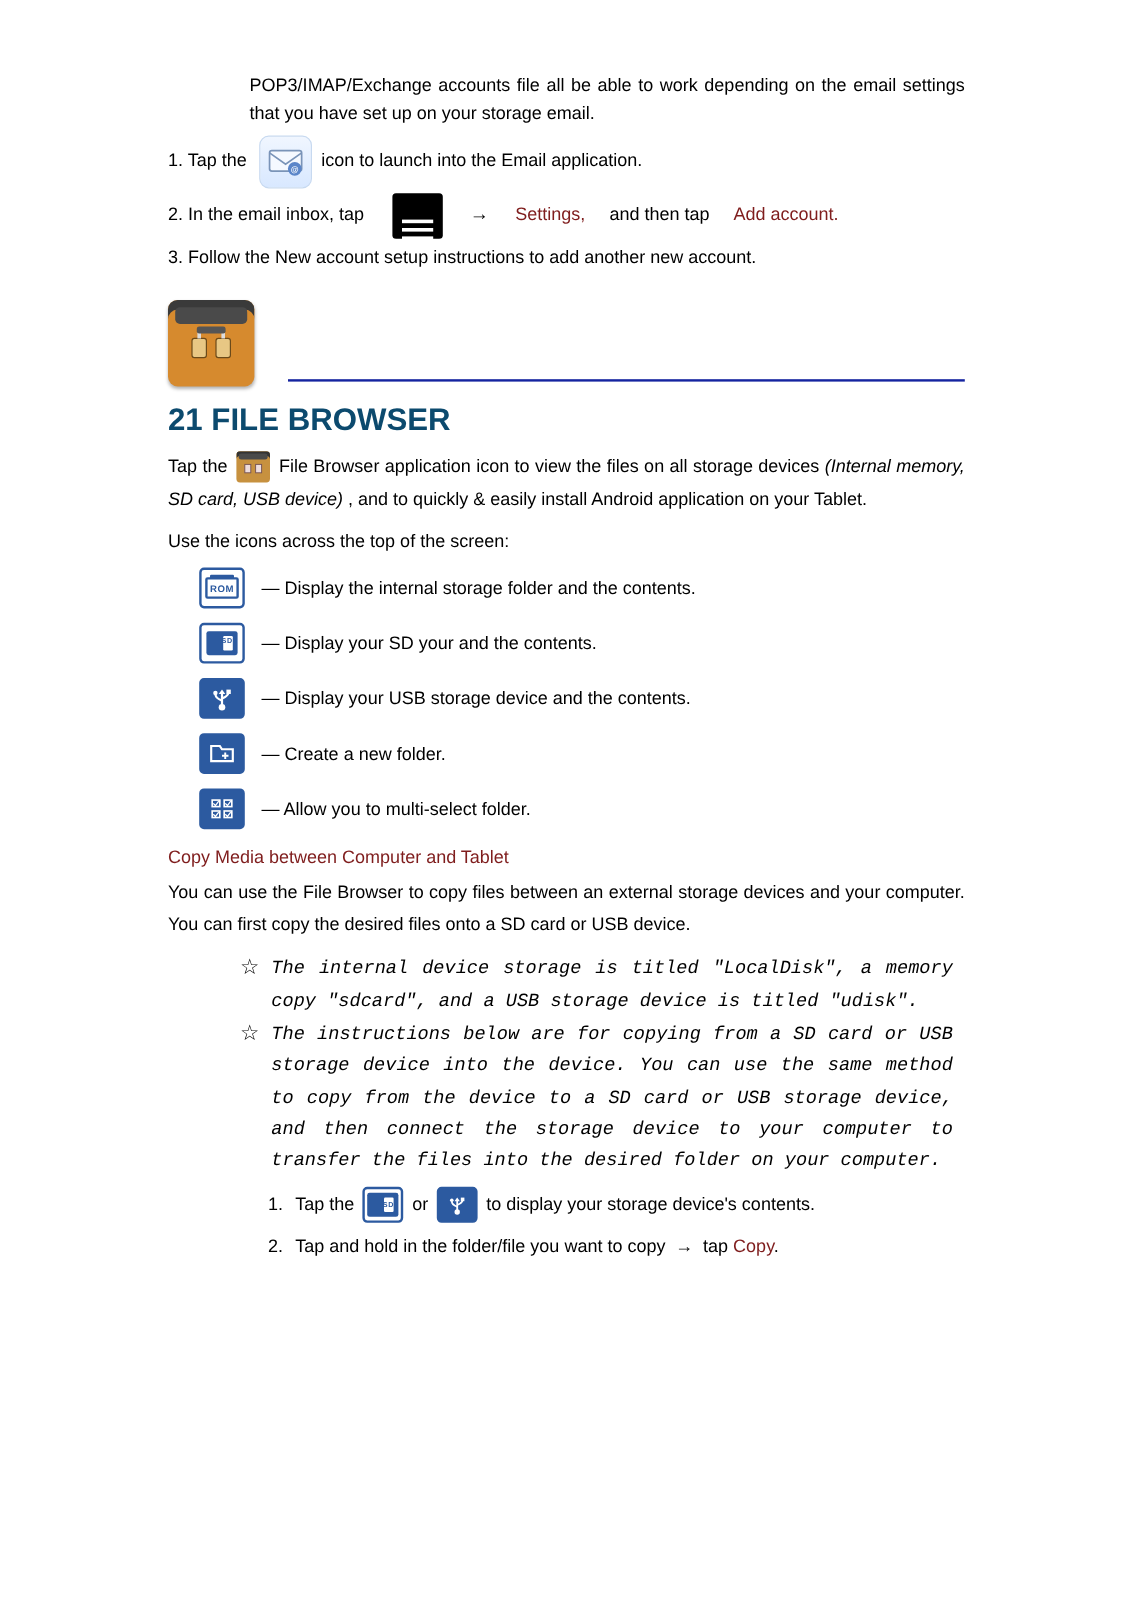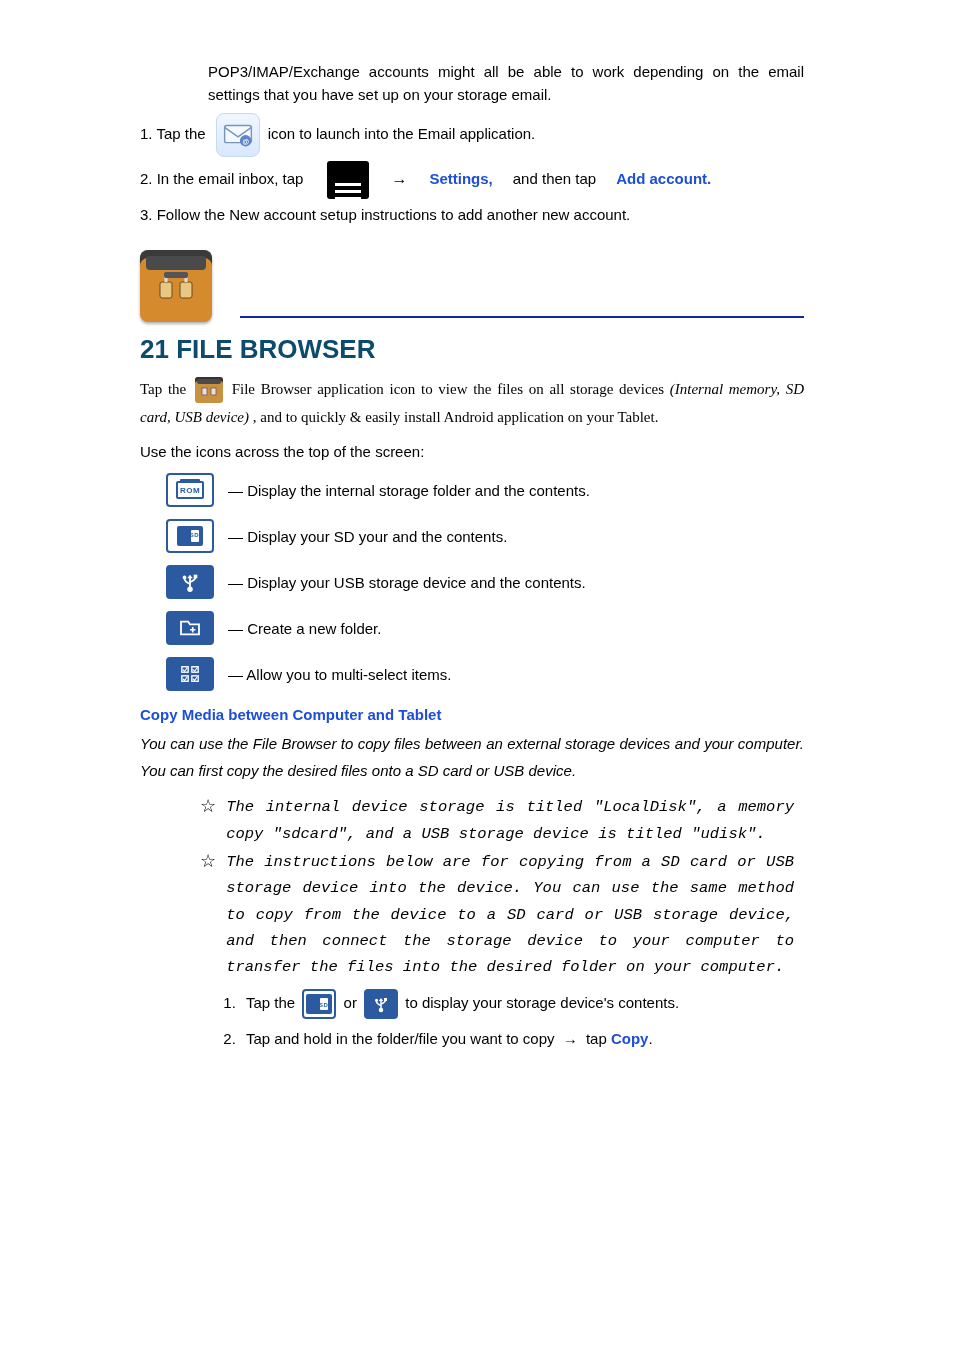--- a/index.html
+++ b/index.html
@@ -9,21 +9,21 @@
     background: #ffffff;
     font-family: Verdana, Geneva, sans-serif;
     font-size: 15px;
     color: #000;
     position: relative;
     padding: 60px 0 0 0;
   }
   .content { padding: 0 150px 0 140px; }
   .para { line-height: 1.55; margin-bottom: 4px; }
   .indent { padding-left: 68px; }
-  .bold { font-weight: bold; color: #1d4ed8; }
+  .bold { font-weight: normal; color: #7f1d1d; }
   .blue-heading {
     color: #0c4a6e;
     font-weight: bold;
     font-size: 26px;
     font-family: Verdana, Geneva, sans-serif;
     margin: 12px 0 10px 0;
   }
   .section-rule {
     border: none;
     border-top: 2px solid #1524a0;
@@ -61,21 +61,21 @@
   .menu-icon {
     width:42px; height:38px; background:#000; border-radius:3px;
   }
   .menu-icon::before {
     content:""; display:block; width:26px; height:3px; background:#fff;
     box-shadow: 0 7px 0 #fff, 0 14px 0 #fff;
     margin:9px auto 0;
   }
   .arrow { font-size:16px; }
   .tool-icon {
-    width:48px; height:34px; border-radius:4px;
+    width:38px; height:34px; border-radius:4px;
     border:2px solid #2c5aa0; background:#fff;
     display:inline-flex; align-items:center; justify-content:center;
   }
   .tool-icon.filled { background:#2c5aa0; color:#fff; }
   .tool-icon span { font-size:10px; font-weight:bold; color:#2c5aa0; font-family: Arial, sans-serif; letter-spacing:.5px; }
   .icon-list { margin: 10px 0 6px 26px; }
   .icon-list .row { display:flex; align-items:center; gap:14px; margin-bottom:12px; }
   .icon-list .desc { font-size:15px; }
   .note-block { margin-top:10px; }
   .star-row { display:flex; align-items:flex-start; gap:10px; padding-left:60px; padding-right:10px; margin-bottom:2px; }
@@ -120,21 +120,21 @@
   ol.num { list-style: decimal; padding-left: 100px; margin-top:6px; }
   ol.num > li { padding-left:6px; margin-bottom:6px; line-height:1.9; }
   .inline-icon { display:inline-flex; vertical-align:middle; margin: 0 3px; }
 </style>
 </head>
 <body>
 
 <div class="content">
 
   <p class="para indent" style="text-align:justify;">
-    <span>POP3/IMAP/Exchange accounts might all be able to work depending on the email</span>
+    <span>POP3/IMAP/Exchange accounts file all be able to work depending on the email</span>
     <span>settings that you have set up on your storage email.</span>
   </p>
 
   <p class="para" style="margin-top:6px;">
     <span class="flex-line" style="display:flex; align-items:center;">
       <span style="margin-right:6px;">1. Tap the</span>
       <span class="icon-box mail-icon">
         <svg viewBox="0 0 44 44">
           <rect x="8" y="12" width="28" height="18" rx="2" fill="#f5f9ff" stroke="#7a94b8" stroke-width="1.5"></rect>
           <path d="M8 14 L22 24 L36 14" fill="none" stroke="#7a94b8" stroke-width="1.5"></path>
@@ -168,21 +168,21 @@
         <rect x="10" y="6" width="24" height="6" rx="2" fill="#555"></rect>
       </svg>
     </span>
     <div class="sect-head-line">
       <hr class="section-rule">
     </div>
   </div>
 
   <h2 class="blue-heading">21 FILE BROWSER</h2>
 
-  <p class="para" style="line-height:1.9; text-align:justify;font-family:Liberation Serif, serif;">
+  <p class="para" style="line-height:1.9; text-align:justify;">
     <span>Tap the </span>
     <span class="inline-icon mini-file-icon">
       <svg width="18" height="14" viewBox="0 0 18 14" style="position:relative; z-index:2;">
         <rect x="2" y="5" width="5" height="7" fill="#edd" stroke="#755" stroke-width="0.8"></rect>
         <rect x="11" y="5" width="5" height="7" fill="#edd" stroke="#755" stroke-width="0.8"></rect>
       </svg>
     </span>
     <span> File Browser application icon to view the files on all storage devices</span>
     <span style="font-style:italic;">(Internal memory, SD card, USB device)</span>
     <span>, and to quickly &amp; easily install Android</span>
@@ -243,26 +243,26 @@
           <rect x="3" y="3" width="7" height="6" fill="none" stroke="#fff" stroke-width="1.5"></rect>
           <rect x="14" y="3" width="7" height="6" fill="none" stroke="#fff" stroke-width="1.5"></rect>
           <rect x="3" y="13" width="7" height="6" fill="none" stroke="#fff" stroke-width="1.5"></rect>
           <rect x="14" y="13" width="7" height="6" fill="none" stroke="#fff" stroke-width="1.5"></rect>
           <path d="M4 6 L6 8 L9 4" stroke="#fff" stroke-width="1.2" fill="none"></path>
           <path d="M15 6 L17 8 L20 4" stroke="#fff" stroke-width="1.2" fill="none"></path>
           <path d="M4 16 L6 18 L9 14" stroke="#fff" stroke-width="1.2" fill="none"></path>
           <path d="M15 16 L17 18 L20 14" stroke="#fff" stroke-width="1.2" fill="none"></path>
         </svg>
       </span>
-      <span class="desc">— Allow you to multi-select items.</span>
+      <span class="desc">— Allow you to multi-select folder.</span>
     </div>
   </div>
 
   <p class="para bold" style="margin-top:10px;">Copy Media between Computer and Tablet</p>
-  <p class="para" style="line-height:1.8; text-align:justify;font-style:italic;">You can use the File Browser to copy files between an external storage devices and your computer. You can first copy the desired files onto a SD card or USB device.</p>
+  <p class="para" style="line-height:1.8; text-align:justify;">You can use the File Browser to copy files between an external storage devices and your computer. You can first copy the desired files onto a SD card or USB device.</p>
 
   <div class="note-block">
     <div class="star-row">
       <span class="star">☆</span>
       <span class="note-text">The internal device storage is titled "LocalDisk", a memory copy "sdcard", and a USB storage device is titled "udisk".</span>
     </div>
     <div class="star-row">
       <span class="star">☆</span>
       <span class="note-text">The instructions below are for copying from a SD card or USB storage device into the device. You can use the same method to copy from the device to a SD card or USB storage device, and then connect the storage device to your computer to transfer the files into the desired folder on your computer.</span>
     </div>

